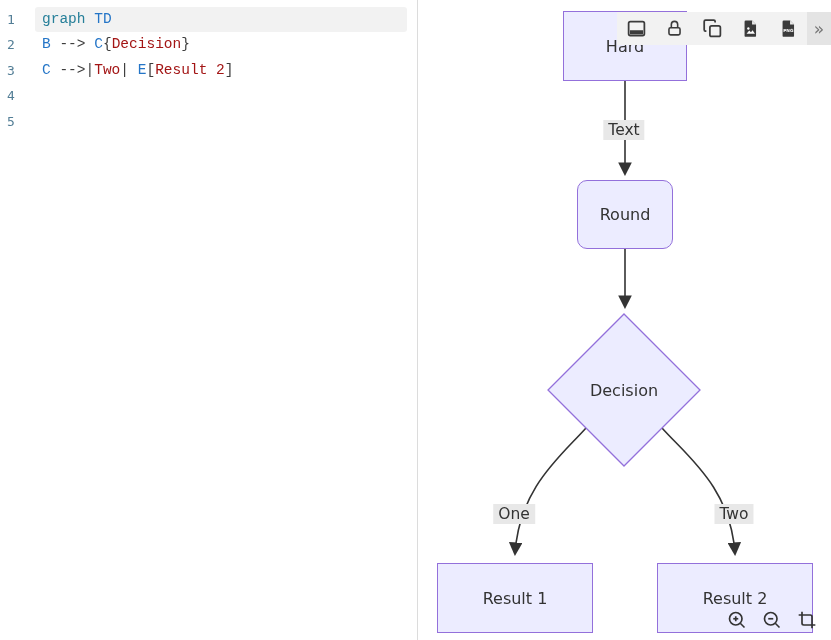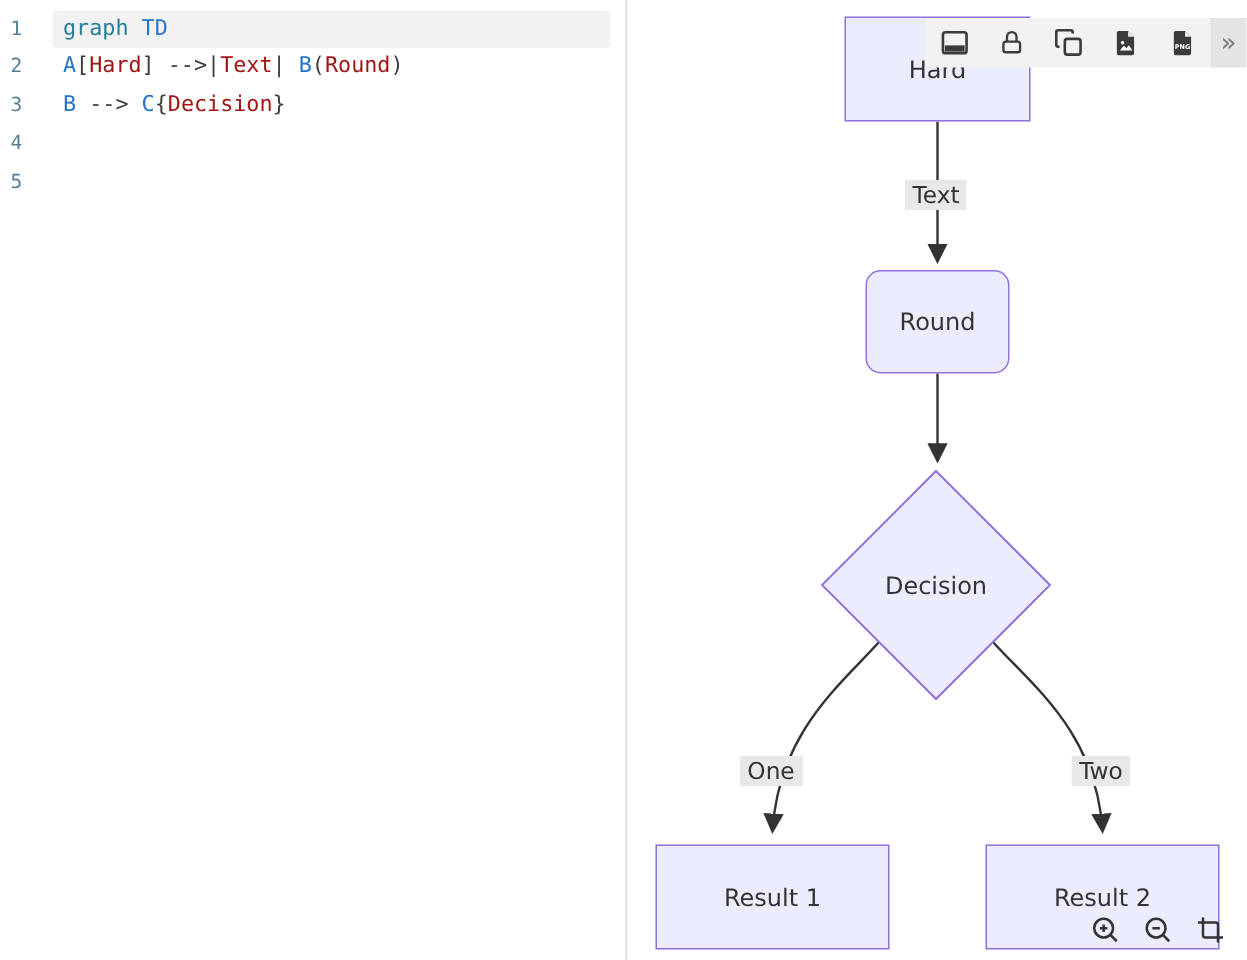--- a/index.html
+++ b/index.html
@@ -16,21 +16,21 @@
   }
   .gutter{
     position:absolute;left:0;top:7px;width:33px;text-align:left;
     padding-left:7px;box-sizing:border-box;
     color:#537e96;font-size:13px;user-select:none;
   }
   .line-num{height:25.4px;}
   .code-lines{position:absolute;left:33px;top:7px;right:0;}
   .code-line{
     height:25.4px;padding:0 10px 0 7px;margin-right:10px;margin-left:2px;
-    white-space:pre;border-radius:3px;
+    white-space:pre;border-radius:3px;font-family:Liberation Mono, monospace;
   }
   .code-line.active{background:#f2f2f2;}
   .tok-kw{color:#267f99;}
   .tok-id{color:#2475c7;}
   .tok-str{color:#a31515;}
   .tok-op{color:#3d3d3d;}
 
   .pane-divider{
     position:absolute;left:417px;top:0;width:1px;height:640px;background:#dcdcdc;
   }
@@ -87,22 +87,22 @@
 <div class="editor-pane">
   <div class="gutter">
       <div class="line-num">1</div>
       <div class="line-num">2</div>
       <div class="line-num">3</div>
       <div class="line-num">4</div>
       <div class="line-num">5</div>
     </div>
   <div class="code-lines">
       <div class="code-line active"><span class="tok-kw">graph</span><span class="tok-op"> </span><span class="tok-id">TD</span></div>
-      <div class="code-line"><span class="tok-id">A</span><span class="tok-op">[</span><span class="tok-str">Hard</span><span class="tok-op">] --&gt;|</span><span class="tok-str">Text</span><span class="tok-op">| </span><span class="tok-id">B</span><span class="tok-op">(</span><span class="tok-str">Round</span><span class="tok-op">)</span></div>
       <div class="code-line"><span class="tok-id">B</span><span class="tok-op"> --&gt; </span><span class="tok-id">C</span><span class="tok-op">{</span><span class="tok-str">Decision</span><span class="tok-op">}</span></div>
+      <div class="code-line"><span class="tok-id">C</span><span class="tok-op"> --&gt;|</span><span class="tok-str">Two</span><span class="tok-op">| </span><span class="tok-id">E</span><span class="tok-op">[</span><span class="tok-str">Result 2</span><span class="tok-op">]</span></div>
     </div>
 </div>
 
 <div class="pane-divider"></div>
 
 <div class="diagram-pane">
 
   <svg class="edges-svg" width="413" height="640">
     <defs>
       <marker id="arrow" viewBox="0 0 10 10" refX="8.5" refY="5" markerWidth="8.5" markerHeight="8.5" orient="auto-start-reverse">

